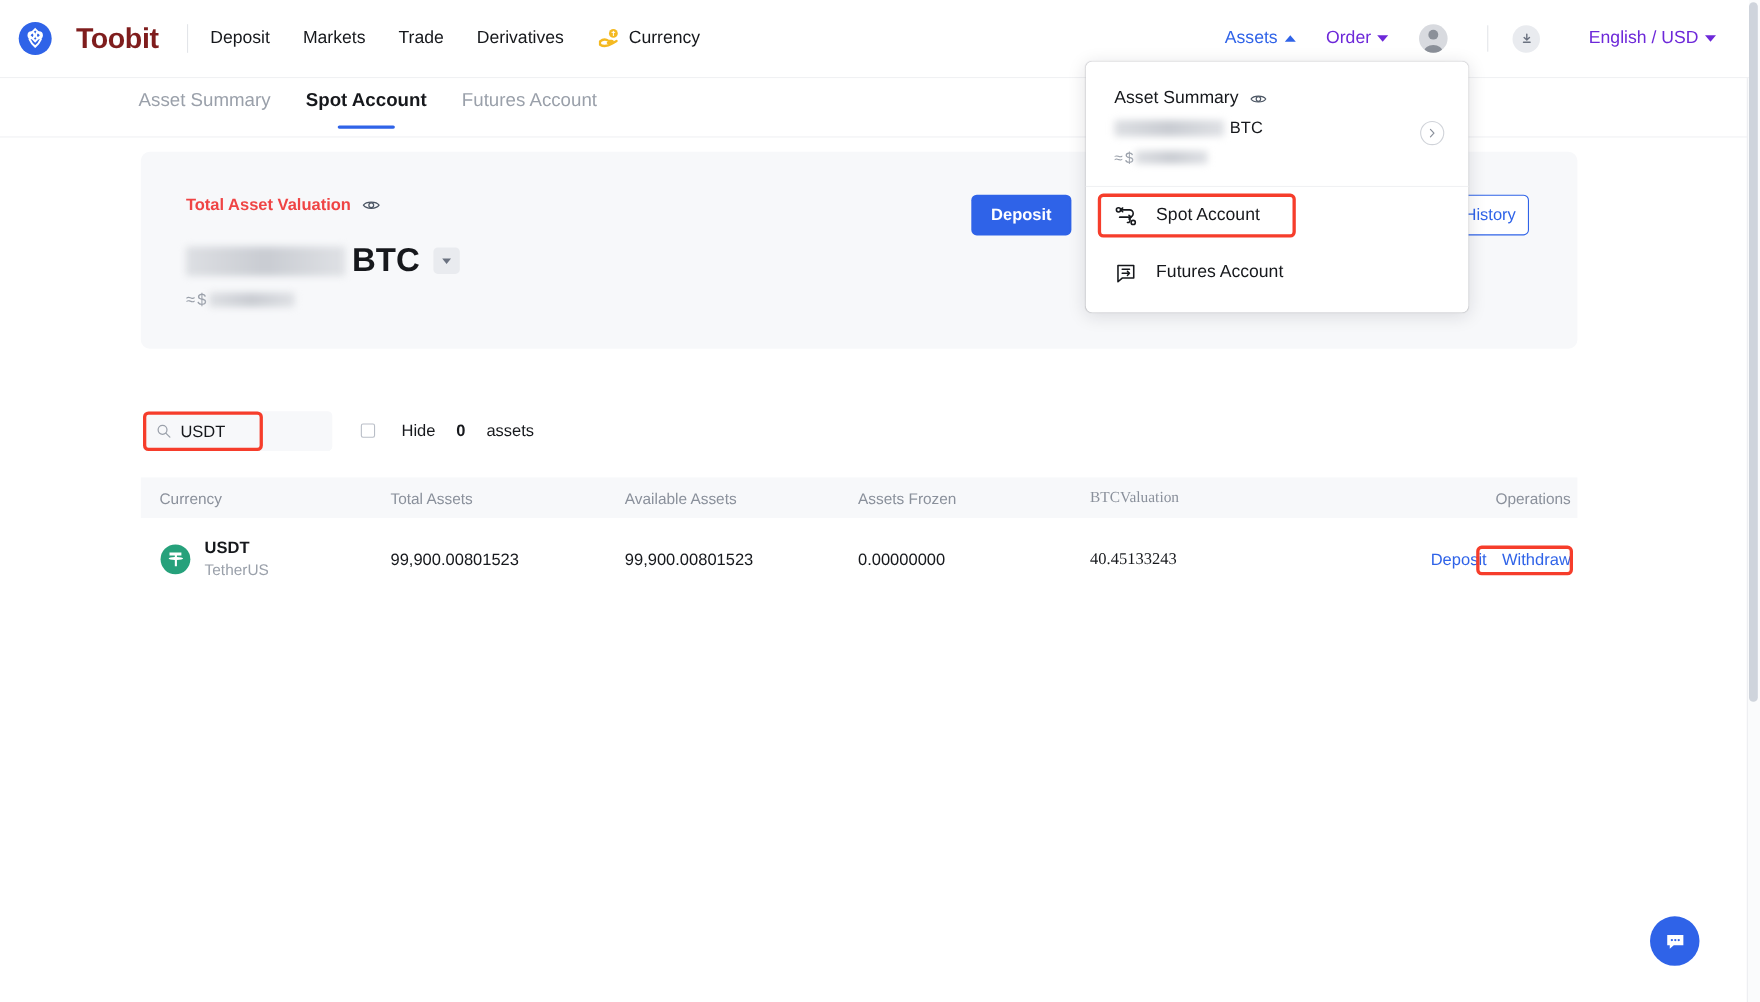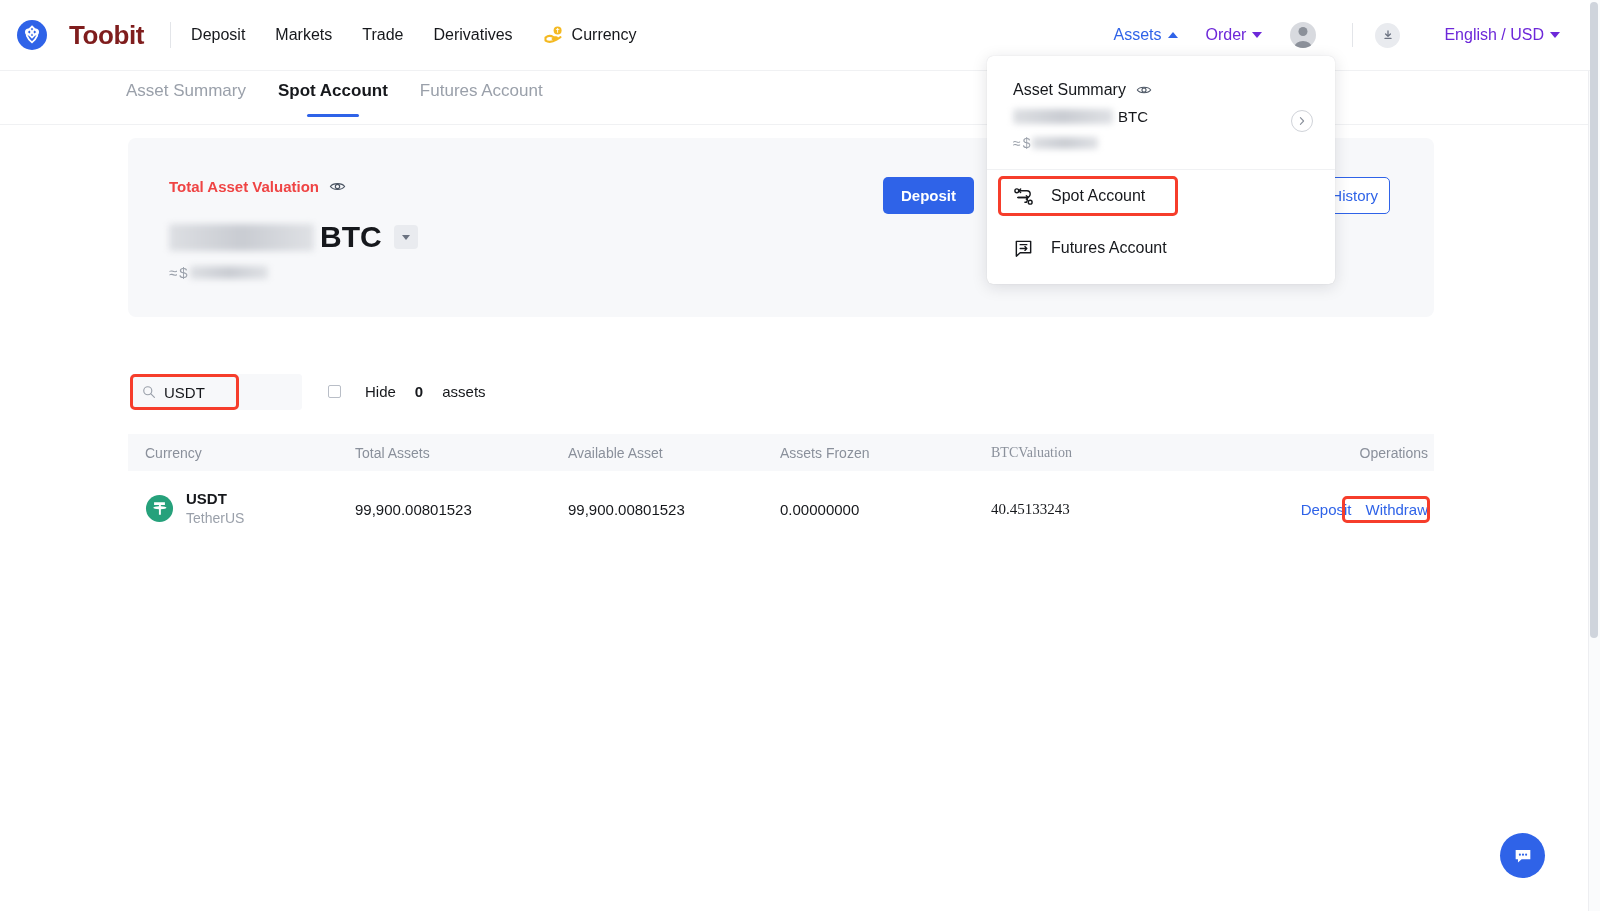--- a/index.html
+++ b/index.html
@@ -376,21 +376,21 @@
 <div class="hide-row">
   <span class="chk"></span>
   <span>Hide</span>
   <span style="font-weight:bold;margin-left:-5px">0</span>
   <span style="margin-left:-5px">assets</span>
 </div>
 
 <div class="thead">
   <div class="cell c-cur" style="top:11px">Currency</div>
   <div class="cell c-tot" style="top:11px">Total Assets</div>
-  <div class="cell c-avail" style="top:11px">Available Asset</div>
+  <div class="cell c-avail" style="top:11px">Available Assets</div>
   <div class="cell c-froz" style="top:11px">Assets Frozen</div>
   <div class="cell c-btcv" style="top:11px">BTCValuation</div>
   <div class="cell c-ops" style="top:11px">Operations</div>
 </div>
 
 <div class="tr row1">
   <div class="cell c-cur" style="top:9px">
     <div class="coin">
       <svg width="29" height="29" viewBox="0 0 30 30">
         <circle cx="15" cy="15" r="14" fill="#26a17b"></circle>

